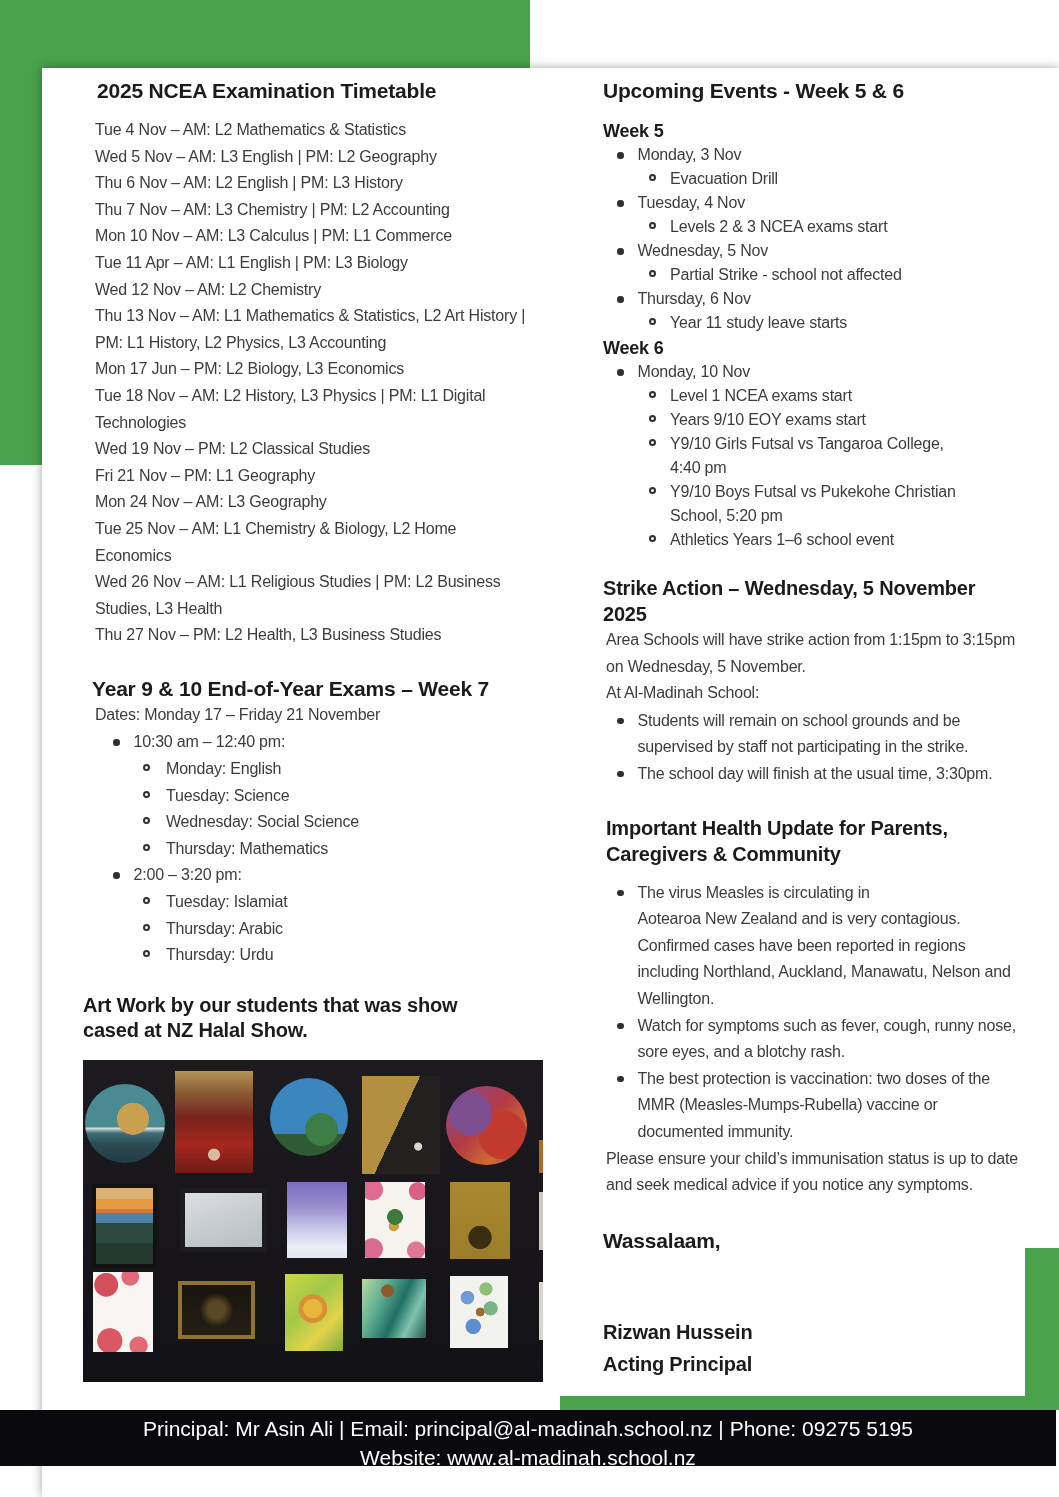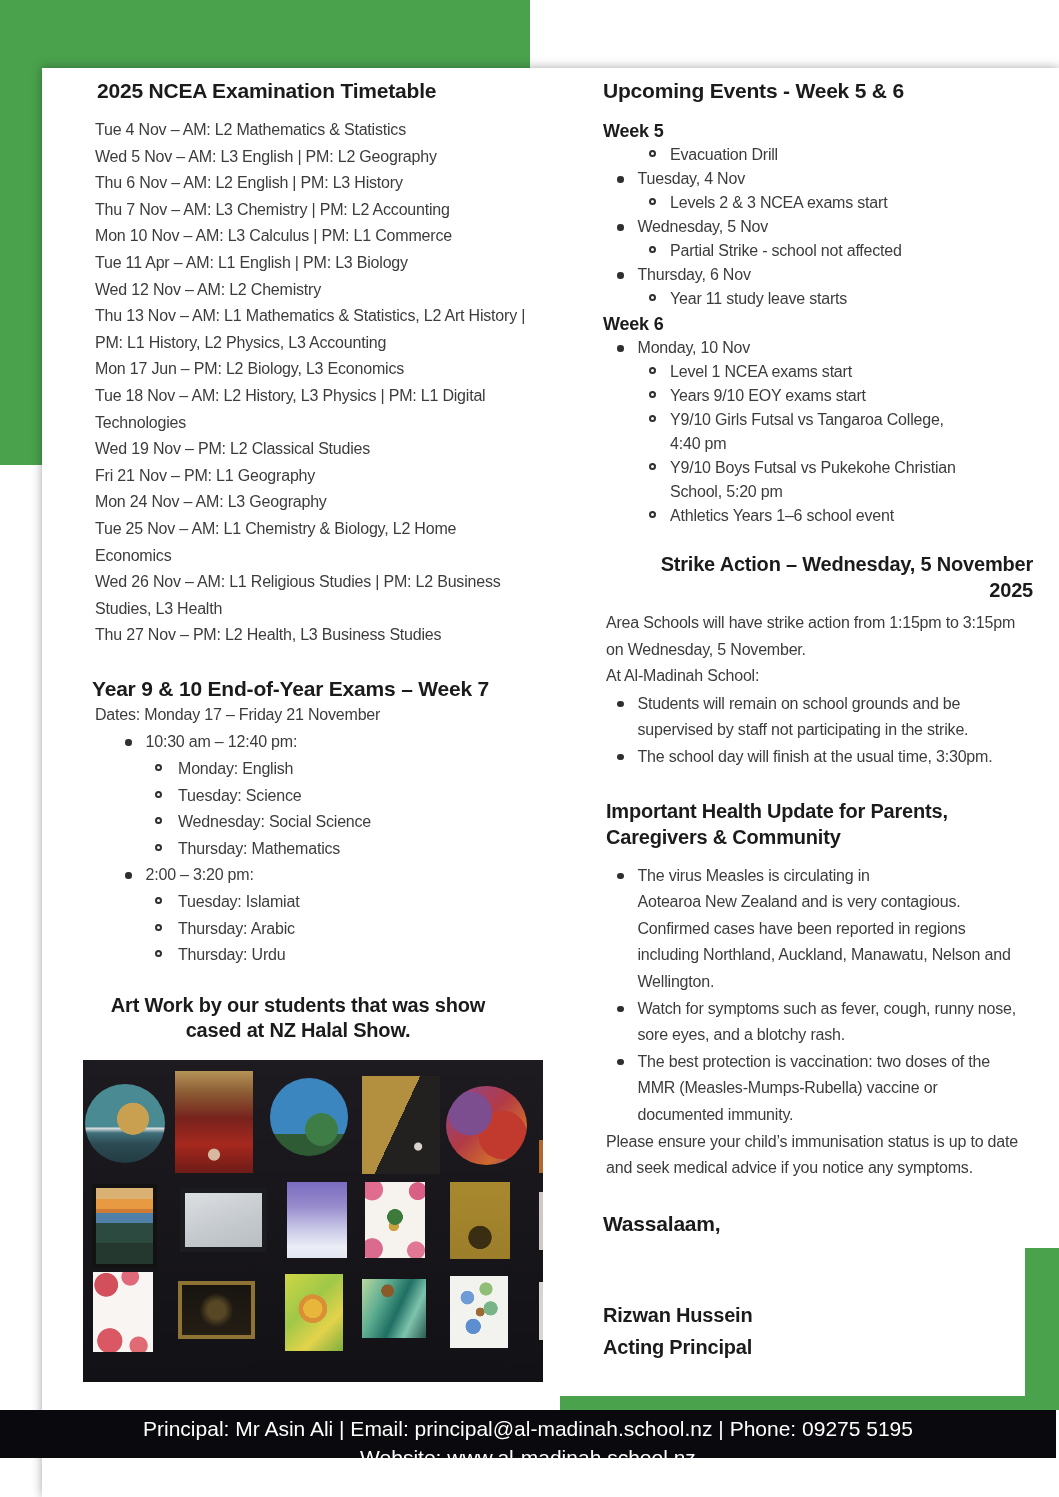--- a/index.html
+++ b/index.html
@@ -25,59 +25,59 @@
   .col-right{left:563px;top:78px;width:470px;}
 
   h2{font-size:21px;line-height:26px;color:var(--heading);font-weight:700;letter-spacing:-0.2px;white-space:pre;}
 
   
   .ncea-title{margin-left:14px;margin-bottom:13px;}
   .ncea-list{margin-left:12px;}
   .ncea-list p{line-height:26.6px;white-space:pre;}
   .y910-title{margin-left:9px;margin-top:27px;}
   .y910-dates{margin-left:12px;line-height:26.6px;white-space:pre;}
-  .y910-list{margin-top:1px;margin-left:12px;}
-  .artwork-title{margin-top:24px;margin-bottom:17px;font-size:20px;line-height:25px;text-align:center;}
+  .y910-list{margin-top:1px;}
+  .artwork-title{margin-top:24px;margin-bottom:17px;font-size:20px;line-height:25px;}
 
   
   .row{display:flex;align-items:flex-start;}
   .row .txt{white-space:pre;}
   .dot{flex:none;width:6.5px;height:6.5px;border-radius:50%;background:#2f2f2f;}
   .ring{flex:none;width:7px;height:7px;border-radius:50%;border:2px solid #2f2f2f;background:transparent;}
 
   .col-left .row{line-height:26.6px;}
   .col-left .l1 .dot{margin:10px 14px 0 30px;}
   .col-left .l2 .ring{margin:8px 16px 0 60px;}
 
   .col-right .events-rows .row{line-height:24px;}
   .col-right .l1 .dot{margin:9px 14px 0 14px;}
   .col-right .l2 .ring{margin:7px 14px 0 46px;}
   .col-right .para .row{line-height:26.6px;}
   .col-right .para .l1 .dot{margin:10px 14px 0 14px;}
 
   .events-title{margin-bottom:15px;}
   .week-label{font-size:18px;font-weight:700;color:var(--heading);line-height:24px;margin-top:1px;}
-  .strike-title{margin-top:23px;margin-bottom:7px;font-size:20px;line-height:26px;text-align:right;}
+  .strike-title{margin-top:23px;font-size:20px;line-height:26px;}
   .strike-para{margin-left:3px;line-height:26.6px;white-space:pre;}
   .strike-bullets{margin-top:1px;}
   .health-title{margin-top:27px;margin-bottom:13px;font-size:20px;line-height:26px;margin-left:3px;}
   .closing{margin-left:3px;margin-top:0px;line-height:26.6px;white-space:pre;}
   .signoff-salutation{margin-top:29px;font-size:21px;}
   .signoff-name{margin-top:62px;font-size:20px;line-height:32px;}
   .signoff-role{font-size:20px;line-height:32px;}
 
   
   .photo{position:relative;width:460px;height:322px;background:linear-gradient(180deg,#1d1b20 0%,#121116 100%);background-color:var(--photo-bg);overflow:hidden;}
   .artwork-piece{position:absolute;}
   .artwork-piece.circle{border-radius:50%;}
 
   
   .green-strip-bottom{position:absolute;left:560px;top:1396px;width:499px;height:14px;background:var(--green);z-index:3;}
   .green-right-bar{position:absolute;left:1025px;top:1248px;width:34px;height:150px;background:var(--green);z-index:3;}
-  .footer{position:absolute;left:0;top:1410px;width:1056px;height:48px;background:var(--footer-bg);z-index:4;color:#fff;text-align:center;padding-top:4px;}
+  .footer{position:absolute;left:0;top:1410px;width:1056px;height:56px;background:var(--footer-bg);z-index:4;color:#fff;text-align:center;padding-top:4px;}
   .footer div{font-size:21px;line-height:29px;letter-spacing:0;}
 </style>
 </head>
 <body>
 
 <div class="page">
   <div class="green-top"></div>
   <div class="green-left"></div>
   <div class="panel"></div>
 
@@ -168,20 +168,24 @@
         <div class="artwork-piece" style="left: 99.1%; top: 25%; width: 0.9%; height: 10%; background: rgb(176, 106, 42);"></div>
         <div class="artwork-piece" style="left: 99.1%; top: 41%; width: 0.9%; height: 18%; background: rgb(207, 201, 196);"></div>
         <div class="artwork-piece" style="left: 99.1%; top: 69%; width: 0.9%; height: 18%; background: rgb(216, 212, 207);"></div>
       </div>
   </div>
 
   <div class="col col-right">
     <h2 class="events-title">Upcoming Events - Week 5 &amp; 6</h2>
     <div class="events-rows" id="events-list">
         <div class="week-label">Week 5</div>
+        <div class="row l1">
+          <span class="dot"></span>
+          <div class="txt">Monday, 3 Nov</div>
+        </div>
         <div class="row l2">
           <span class="ring"></span>
           <div class="txt">Evacuation Drill</div>
         </div>
         <div class="row l1">
           <span class="dot"></span>
           <div class="txt">Tuesday, 4 Nov</div>
         </div>
         <div class="row l2">
           <span class="ring"></span>

